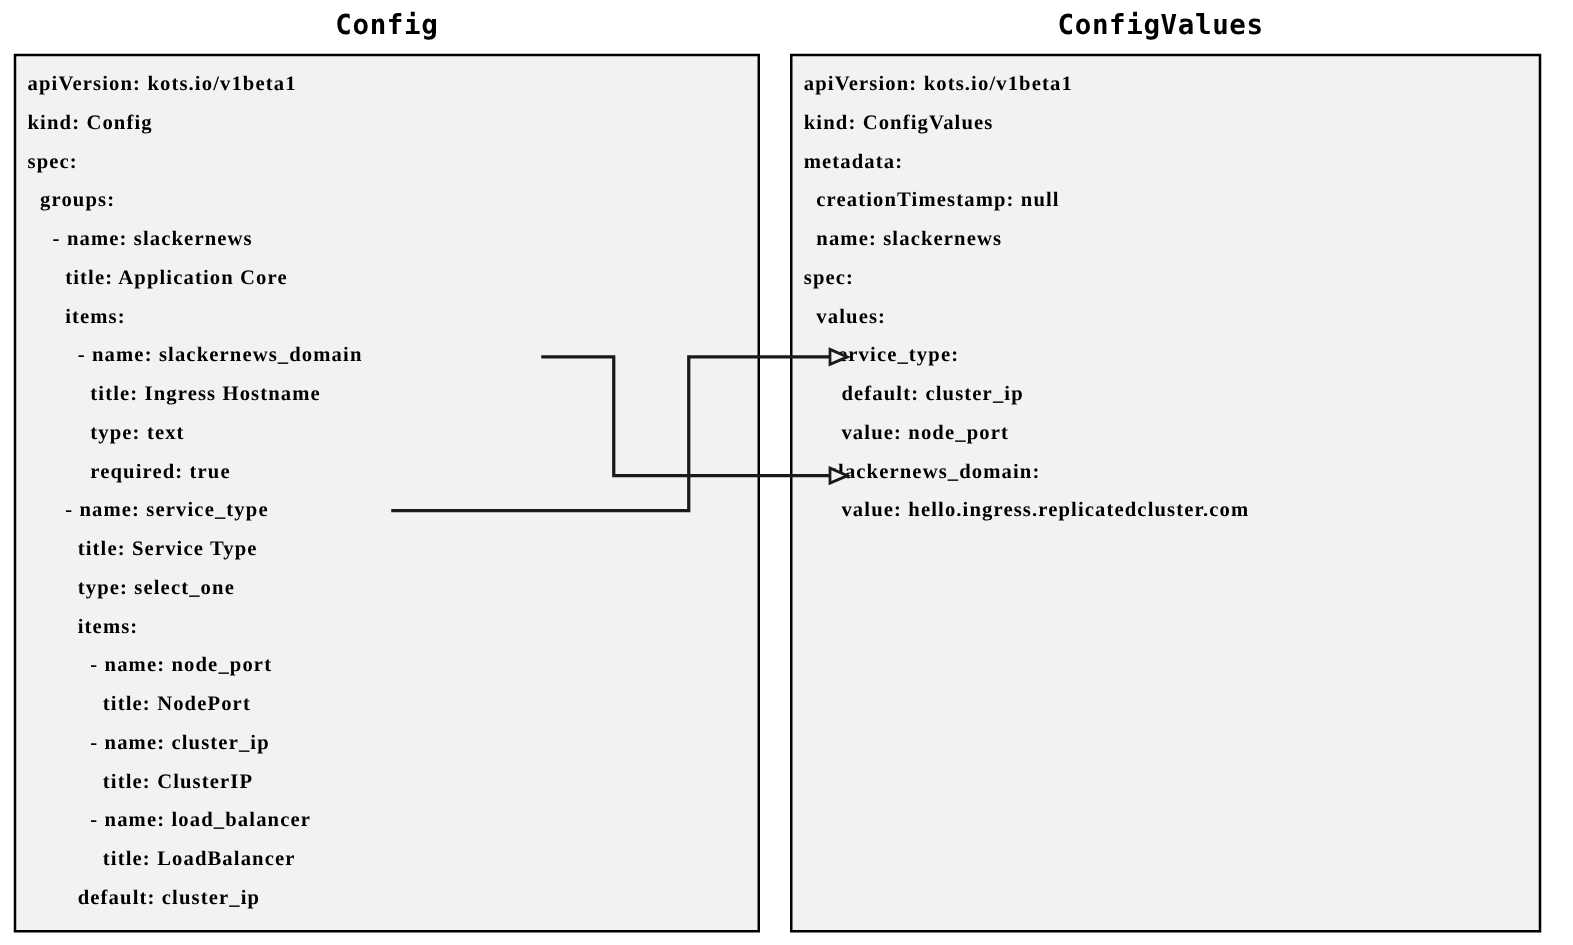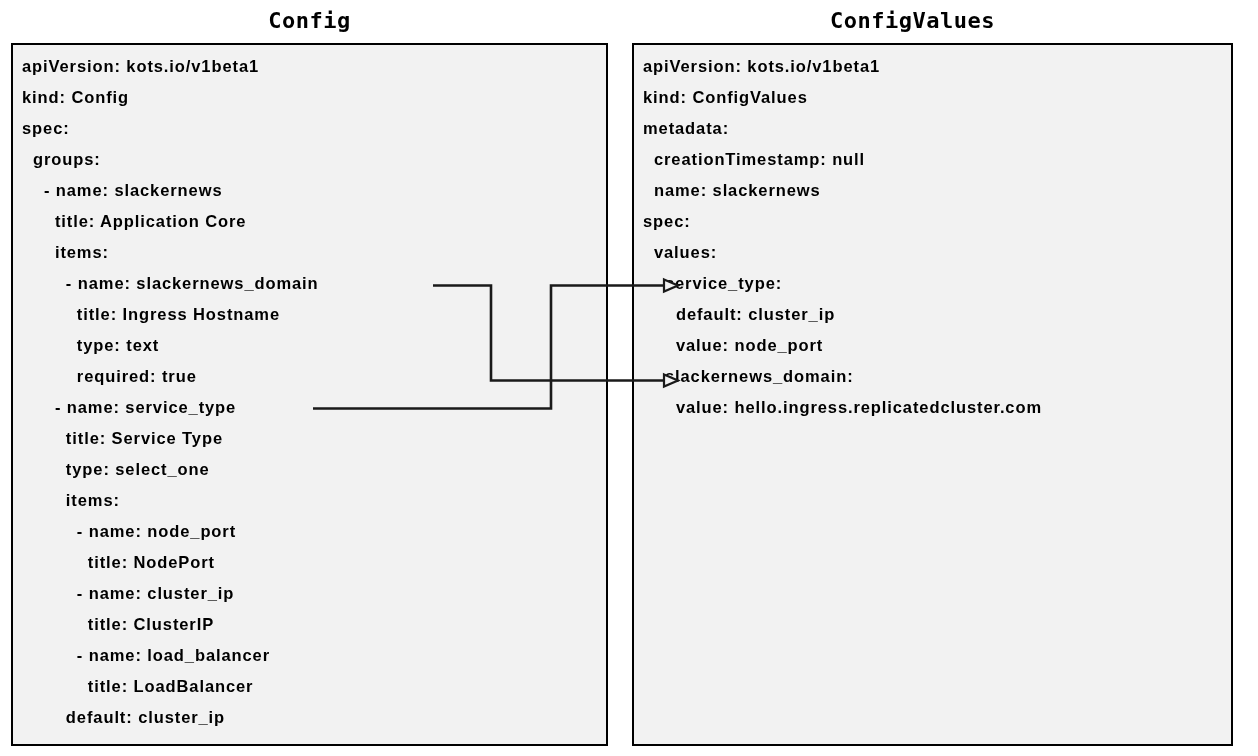--- a/index.html
+++ b/index.html
@@ -21,21 +21,21 @@
     top: 8px;
     font-family: "DejaVu Sans Mono", "Liberation Mono", monospace;
     font-size: 22px;
     font-weight: bold;
     letter-spacing: 0.5px;
     color: #000000;
     text-align: center;
     white-space: nowrap;
   }
   #title-config { left: 11px; width: 597px; }
-  #title-configvalues { left: 612px; width: 601px; }
+  #title-configvalues { left: 628px; width: 601px; }
 
   .panel {
     position: absolute;
     background: #f2f2f2;
     border: 2px solid #000000;
     box-sizing: border-box;
     overflow: hidden;
   }
   #panel-config {
     left: 11px;
@@ -49,21 +49,21 @@
     width: 601px;
     height: 703px;
   }
 
   .code {
     position: absolute;
     left: 9px;
     top: 6px;
     margin: 0;
     padding: 0;
-    font-family: Liberation Sans, sans-serif;
+    font-family: Liberation Serif, serif;
     font-size: 16.5px;
     font-weight: bold;
     line-height: 31px;
     letter-spacing: 0.9px;
     white-space: pre;
     color: #000000;
   }
 
   #connectors {
     position: absolute;

